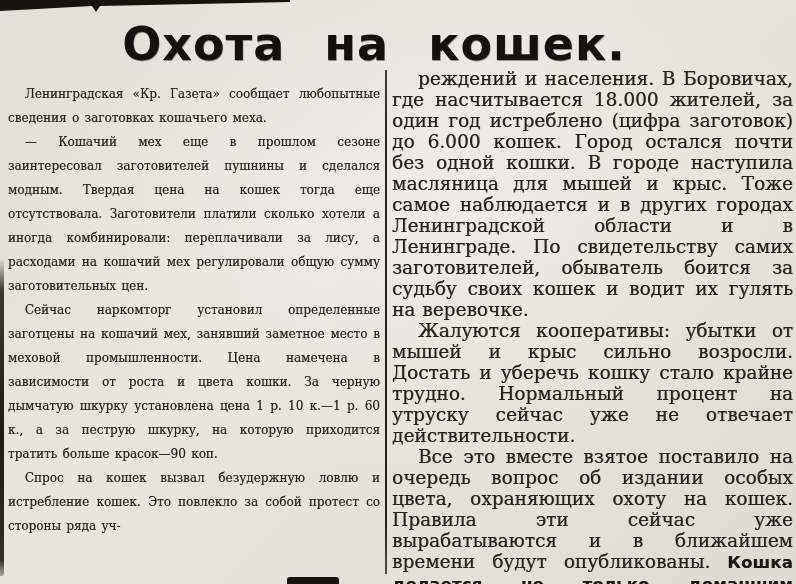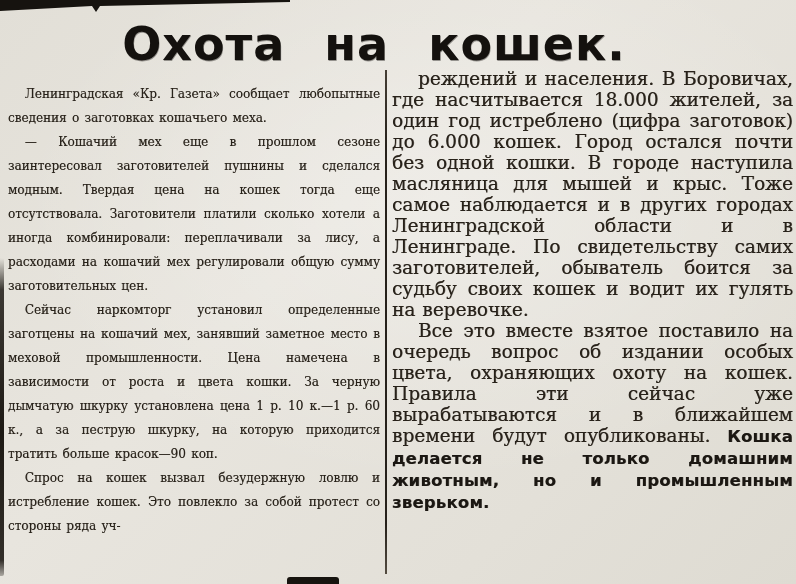--- a/index.html
+++ b/index.html
@@ -113,20 +113,21 @@
       <p>Ленинградская «Кр. Газета» сообщает любопытные сведения о заготовках кошачьего меха.</p>
       <p>— Кошачий мех еще в прошлом сезоне заинтересовал заготовителей пушнины и сделался модным. Твердая цена на кошек тогда еще отсутствовала. Заготовители платили сколько хотели а иногда комбинировали: переплачивали за лису, а расходами на кошачий мех регулировали общую сумму заготовительных цен.</p>
       <p>Сейчас наркомторг установил определенные заготцены на кошачий мех, занявший заметное место в меховой промышленности. Цена намечена в зависимости от роста и цвета кошки. За черную дымчатую шкурку установлена цена 1 р. 10 к.—1 р. 60 к., а за пеструю шкурку, на которую приходится тратить больше красок—90 коп.</p>
       <p>Спрос на кошек вызвал безудержную ловлю и истребление кошек. Это повлекло за собой протест со стороны ряда уч-</p>
     </div>
 
     <div class="divider"></div>
 
     <div class="col col-right">
       <p>реждений и населения. В Боровичах, где насчитывается 18.000 жителей, за один год истреблено (цифра заготовок) до 6.000 кошек. Город остался почти без одной кошки. В городе наступила масляница для мышей и крыс. Тоже самое наблюдается и в других городах Ленинградской области и в Ленинграде. По свидетельству самих заготовителей, обыватель боится за судьбу своих кошек и водит их гулять на веревочке.</p>
+      <p>Жалуются кооперативы: убытки от мышей и крыс сильно возросли. Достать и уберечь кошку стало крайне трудно. Нормальный процент на утруску сейчас уже не отвечает действительности.</p>
       <p><span>Все это вместе взятое поставило на очередь вопрос об издании особых цвета, охраняющих охоту на кошек. Правила эти сейчас уже вырабатываются и в ближайшем времени будут опубликованы.</span> <span class="bold-tail">Кошка делается не только домашним животным, но и промышленным зверьком.</span></p>
     </div>
 
   </div>
 
   <div class="left-edge"></div>
   <div class="bottom-bar"></div>
 
 </div>
 

